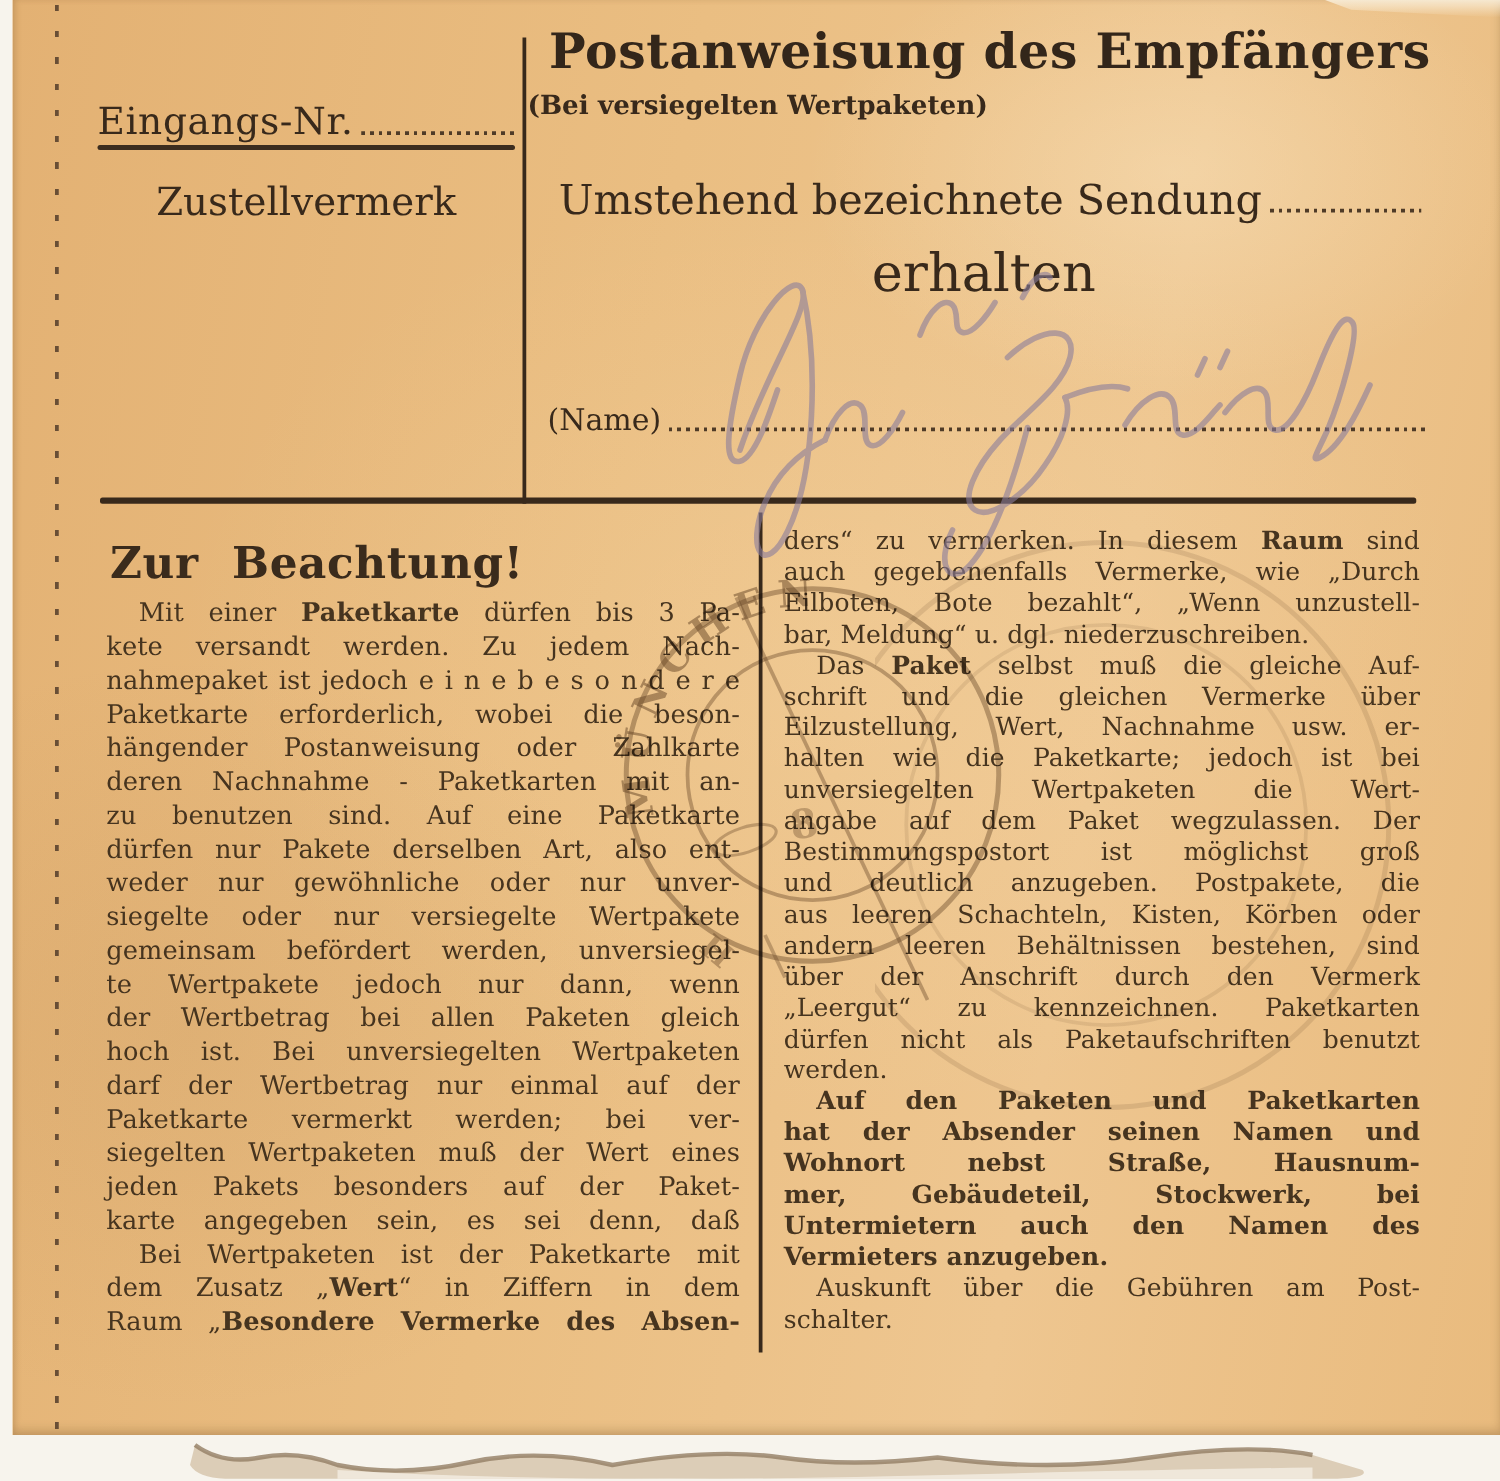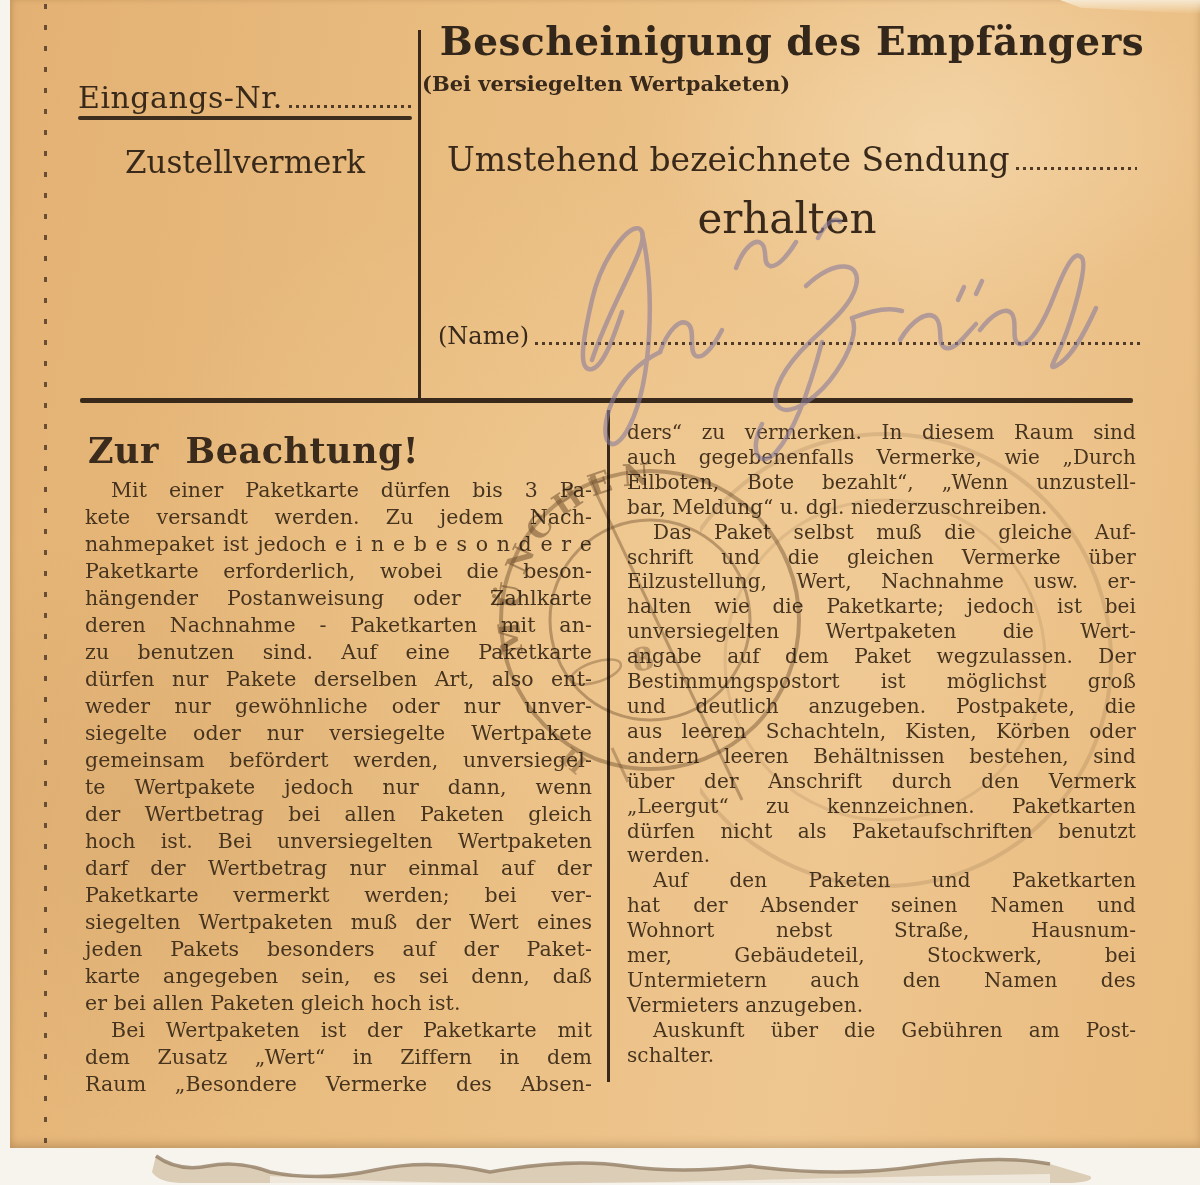--- a/index.html
+++ b/index.html
@@ -42,21 +42,21 @@
   .notice-heading{position:absolute;left:78px;top:430px;font-size:35px;font-weight:600;
     color:#3a2b1c;word-spacing:14px;letter-spacing:.5px;}
   .col-left{position:absolute;left:75px;top:477px;width:507px;font-size:20.5px;line-height:27px;
     color:#46341f;letter-spacing:.1px;}
   .col-divider{position:absolute;left:597px;top:410px;width:3px;height:672px;background:#38291b;}
   .col-right{position:absolute;left:617px;top:420px;width:509px;font-size:20px;line-height:24.9px;
     color:#46341f;letter-spacing:.1px;}
   .bline{text-align:justify;text-align-last:justify;}
   .bline.end{text-align-last:left;}
   .bline.ind{text-indent:26px;}
-  .bline b{font-weight:normal;}
+  .bline b{font-weight:bold;}
   
   .sig-svg,.stamp-svg,.stamp2-svg{position:absolute;pointer-events:none;}
   .sig-svg{left:500px;top:215px;}
   .stamp-svg{left:492px;top:460px;mix-blend-mode:multiply;}
   .stamp2-svg{left:700px;top:430px;mix-blend-mode:multiply;}
   .stamp-text{font-family:"DejaVu Serif",serif;font-weight:bold;}
   .torn-svg{position:absolute;left:150px;top:1142px;}
 </style>
 </head>
 <body>
@@ -69,21 +69,21 @@
     <div class="eingangs-row">
       <span class="eingangs-label">Eingangs-Nr.</span>
       <span class="leader"></span>
     </div>
     <div class="eingangs-underline"></div>
     <div class="zustellvermerk">Zustellvermerk</div>
 
     <div class="vdiv-top"></div>
 
     <div class="top-right">
-      <div class="cert-title">Bescheinigung des Empfängers</div>
+      <div class="cert-title">Postanweisung des Empfängers</div>
       <div class="cert-subtitle">(Bei versiegelten Wertpaketen)</div>
     </div>
     <div class="sendung-row">
       <span>Umstehend bezeichnete Sendung</span>
       <span class="leader"></span>
     </div>
     <div class="erhalten">erhalten</div>
 
     <div class="name-row">
       <span>(Name)</span>
@@ -106,21 +106,20 @@
         <div class="bline"><span>siegelte oder nur versiegelte Wertpakete</span></div>
         <div class="bline"><span>gemeinsam befördert werden, unversiegel-</span></div>
         <div class="bline"><span>te Wertpakete jedoch nur dann, wenn</span></div>
         <div class="bline"><span>der Wertbetrag bei allen Paketen gleich</span></div>
         <div class="bline"><span>hoch ist.  Bei unversiegelten Wertpaketen</span></div>
         <div class="bline"><span>darf der Wertbetrag nur einmal auf der</span></div>
         <div class="bline"><span>Paketkarte vermerkt werden;  bei ver-</span></div>
         <div class="bline"><span>siegelten Wertpaketen muß der Wert eines</span></div>
         <div class="bline"><span>jeden Pakets besonders auf der Paket-</span></div>
         <div class="bline"><span>karte angegeben sein,  es sei denn,  daß</span></div>
-        <div class="bline end"><span>er bei allen Paketen gleich hoch ist.</span></div>
         <div class="bline ind"><span>Bei Wertpaketen ist der Paketkarte mit</span></div>
         <div class="bline"><span>dem Zusatz „</span><b>Wert</b><span>“ in Ziffern in dem</span></div>
         <div class="bline"><span>Raum „</span><b>Besondere Vermerke des Absen-</b><span></span></div>
       </div>
     <div class="col-divider"></div>
     <div class="col-right" id="col-right">
         <div class="bline"><span>ders“ zu vermerken.  In diesem </span><b>Raum</b><span> sind</span></div>
         <div class="bline"><span>auch gegebenenfalls Vermerke, wie „Durch</span></div>
         <div class="bline"><span>Eilboten, Bote bezahlt“,  „Wenn unzustell-</span></div>
         <div class="bline end"><span>bar, Meldung“ u. dgl. niederzuschreiben.</span></div>

